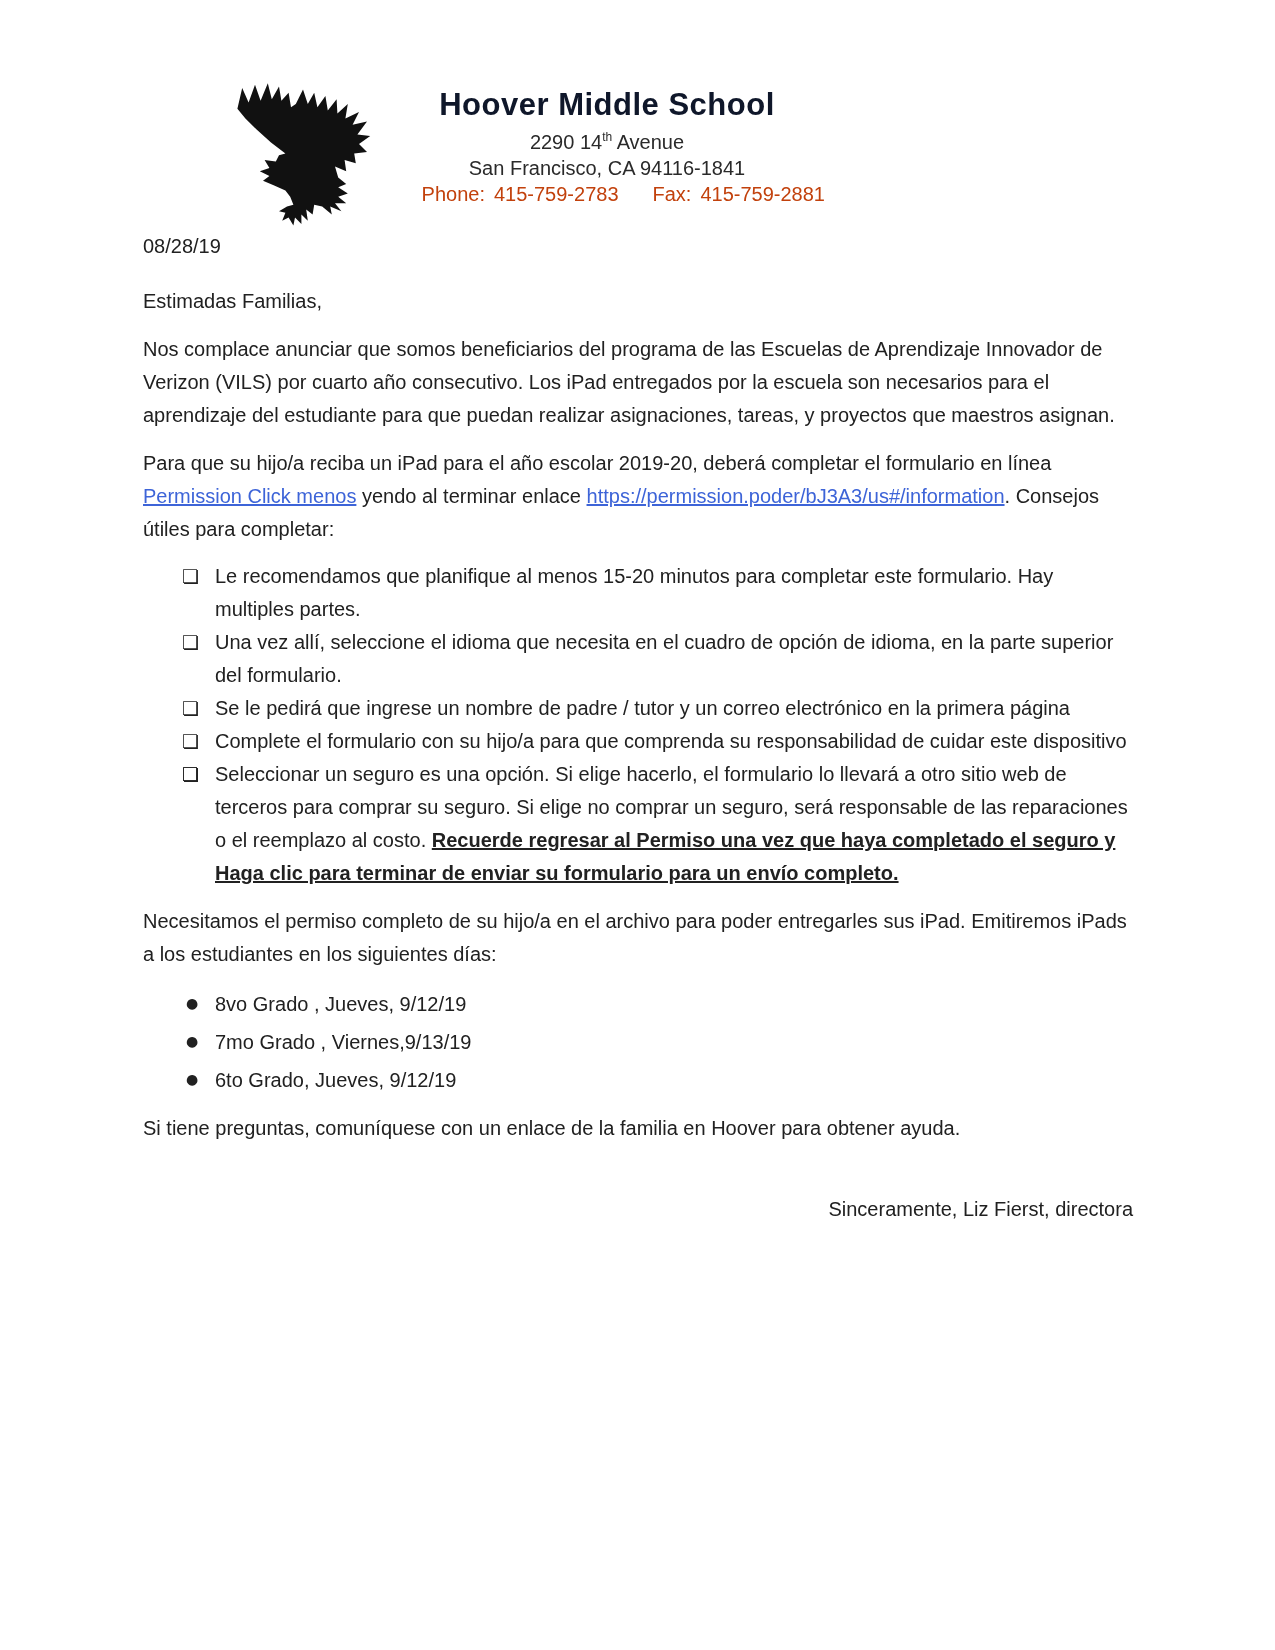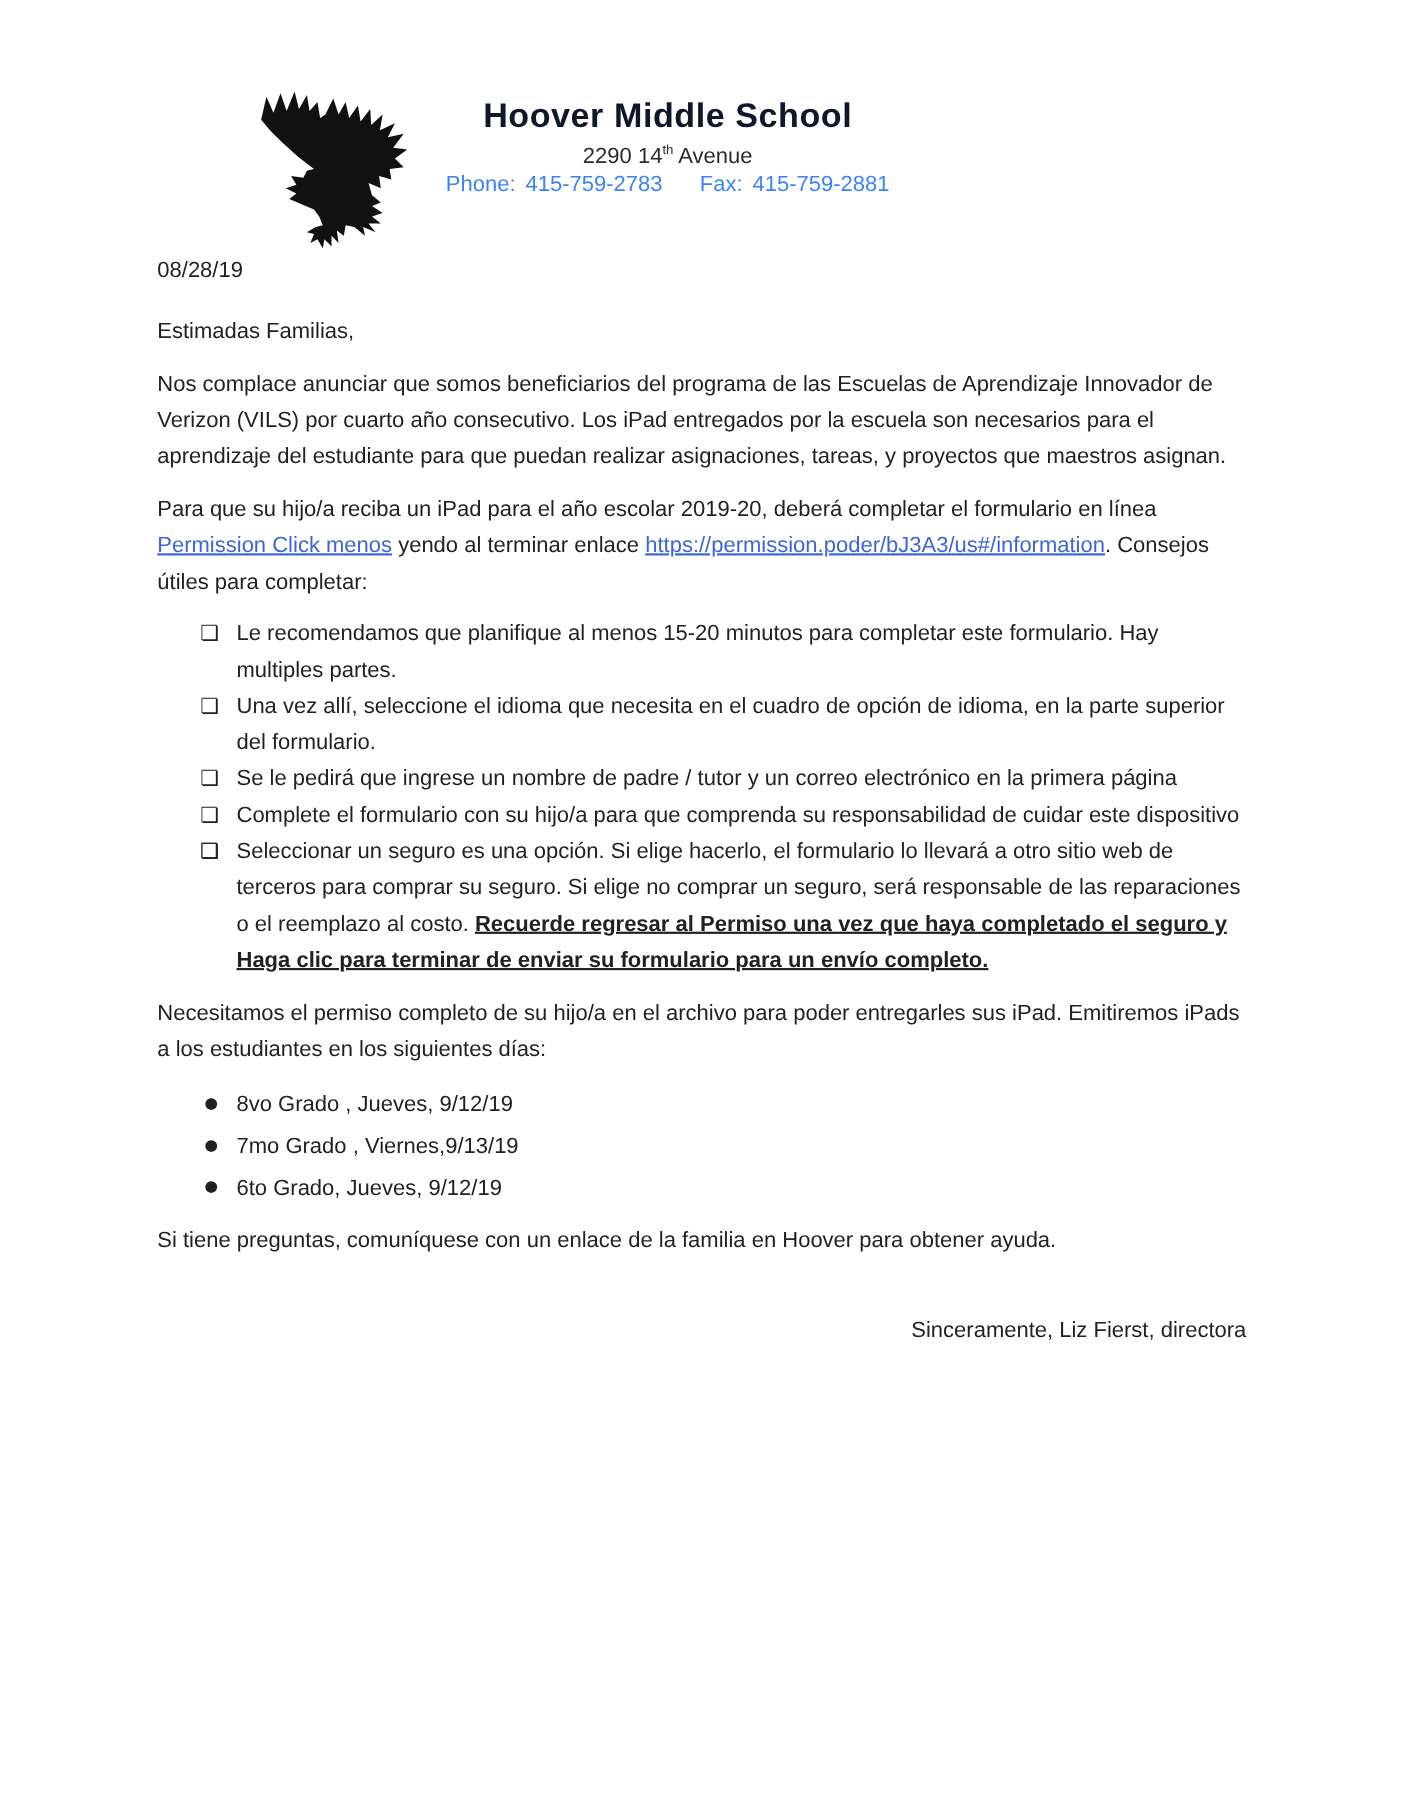--- a/index.html
+++ b/index.html
@@ -42,23 +42,23 @@
   .addr {
     font-size: 20px;
     line-height: 26px;
     color: #2a2a2a;
   }
   .addr-first { margin-top: 5px; }
   .addr sup { font-size: 12px; line-height: 0; }
   .phone-row {
     font-size: 20px;
     line-height: 26px;
-    color: #3b82f6;
+    color: #c2410c;
     display: flex;
-    justify-content: center;
+    justify-content: flex-end;
   }
   .phone-row .lbl { margin-right: 9px; }
   .phone-row .gap { display: inline-block; width: 34px; }
 
   
   .body-copy { font-size: 20px; line-height: 33px; color: #212121; }
   .date-line { margin-top: 2px; }
   .greeting { margin-top: 22px; }
   p.para { margin-top: 15px; }
   a.doc-link {
@@ -124,20 +124,21 @@
           L124,156
           L122,168 114,162 116,176 108,168 108,180 100,172 98,182 92,172 84,176 88,166 80,164 90,158 98,156
           L94,146 88,138
           L74,132 60,126 68,120 56,114 68,110 62,100 76,102 80,94
           Z"></path>
       </svg>
     </div>
     <div class="head-text">
       <div class="school-name">Hoover Middle School</div>
       <div class="addr addr-first"><span>2290 14</span><sup>th</sup><span> Avenue</span></div>
+      <div class="addr">San Francisco, CA  94116-1841</div>
       <div class="phone-row">
         <span class="lbl">Phone:</span>
         <span>415-759-2783</span>
         <span class="gap"></span>
         <span class="lbl">Fax:</span>
         <span>415-759-2881</span>
       </div>
     </div>
   </div>
 

